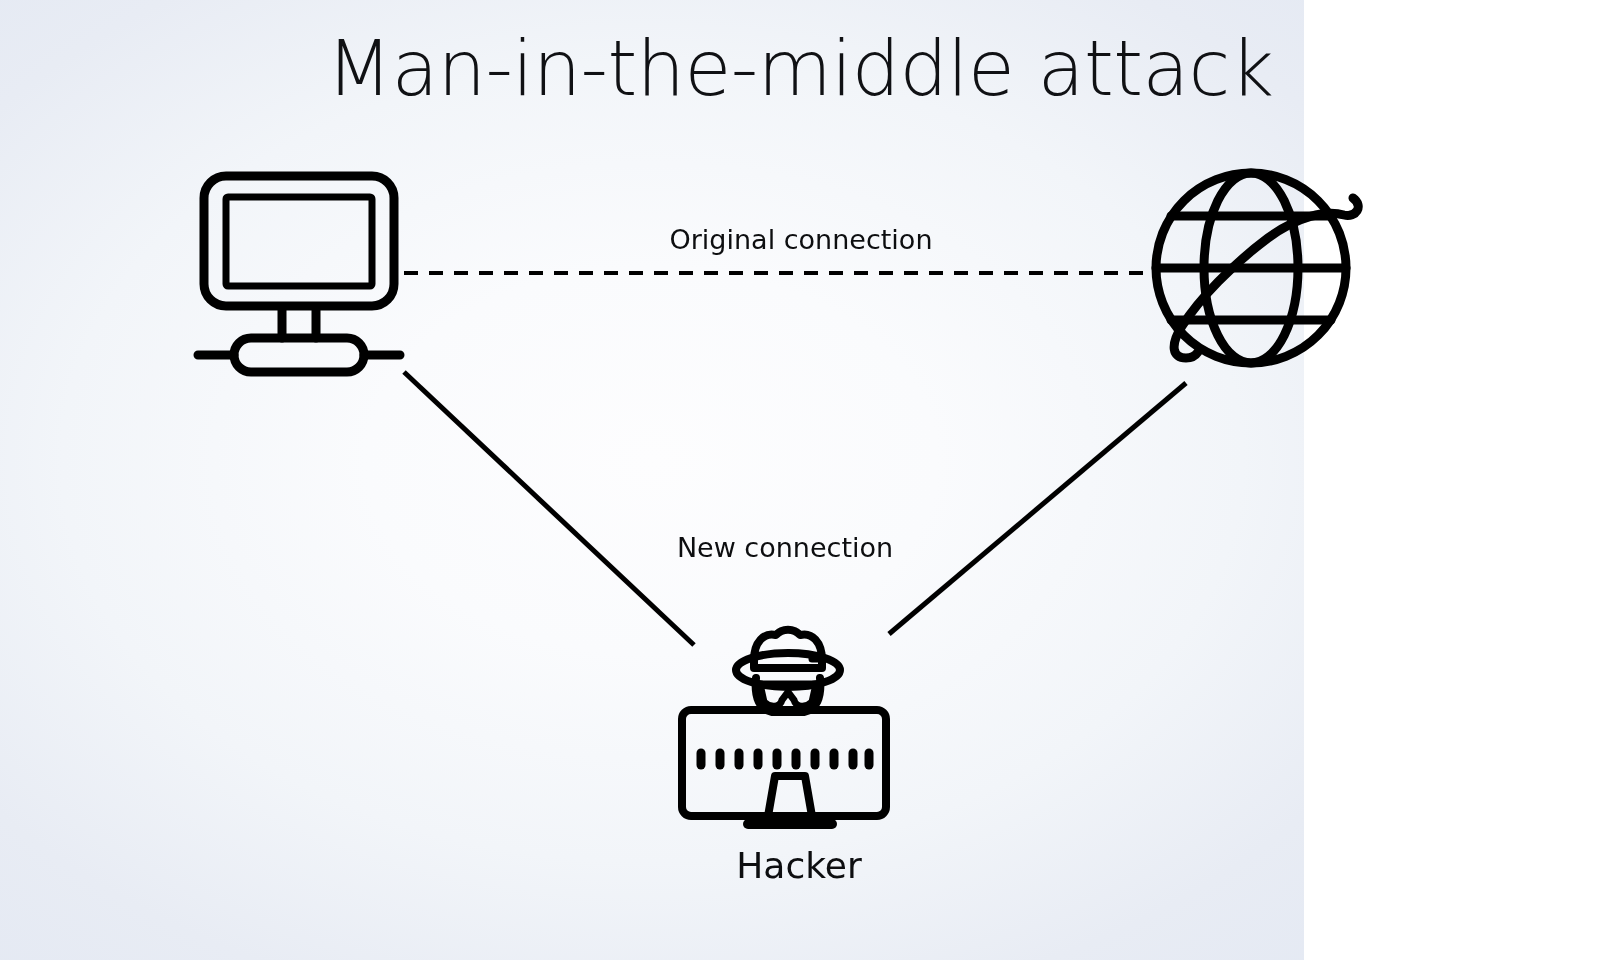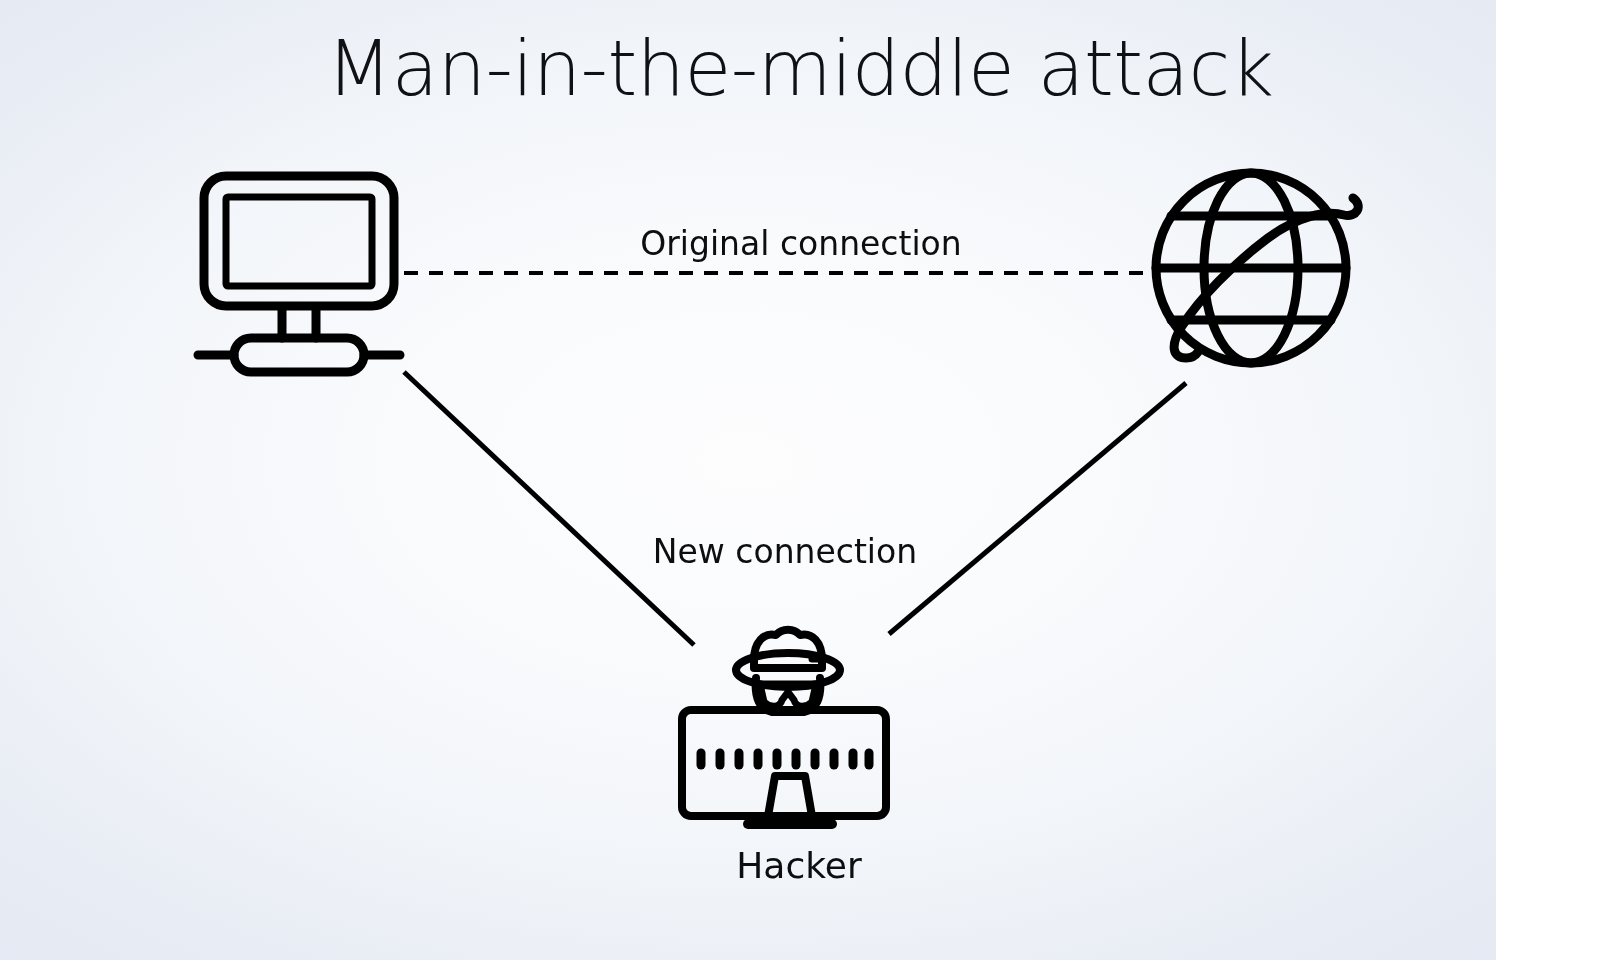--- a/index.html
+++ b/index.html
@@ -8,21 +8,21 @@
     padding: 0;
   }
   body {
     width: 1600px;
     height: 960px;
     overflow: hidden;
     font-family: "Liberation Sans", sans-serif;
   }
   #diagram-root {
     position: relative;
-    width: 1496px;
+    width: 1304px;
     height: 960px;
     background:
       radial-gradient(ellipse 78% 72% at 50% 48%,
         #fdfdfe 0%,
         #fafbfd 28%,
         #f2f5f9 58%,
         #e8ecf4 82%,
         #e4e9f3 100%);
   }
 
@@ -37,21 +37,21 @@
     letter-spacing: -0.5px;
     color: #101114;
     font-family: "DejaVu Sans", sans-serif;
     font-stretch: condensed;
     white-space: nowrap;
   }
 
   .edge-label {
     position: absolute;
     color: #0d0e10;
-    font-size: 33px;
+    font-size: 27px;
     font-weight: 400;
     white-space: nowrap;
     font-family: "DejaVu Sans", sans-serif;
   }
   #label-original-connection {
     left: 0;
     width: 1600px;
     top: 224px;
     text-align: center;
     transform: translateX(1px);

